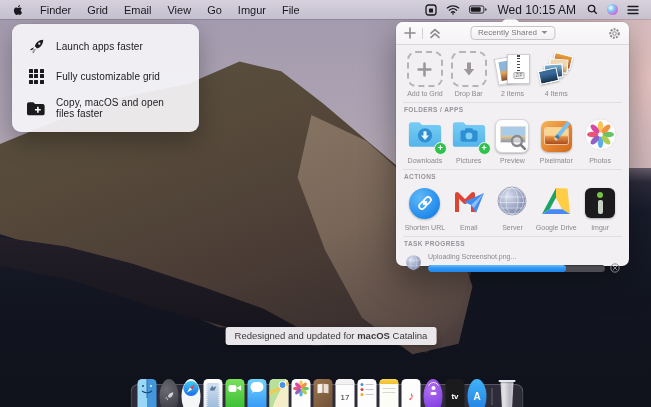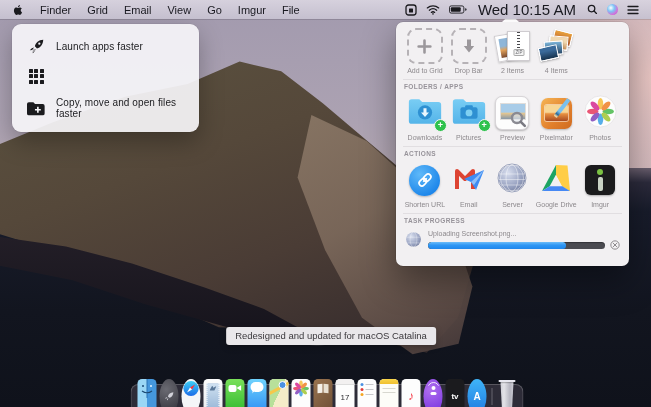--- a/index.html
+++ b/index.html
@@ -26,21 +26,21 @@
     background:radial-gradient(rgba(245,245,250,.9),rgba(245,245,250,0) 70%);}
 
   
   .menubar{left:0;top:0;right:0;height:19px;display:flex;align-items:center;
     background:linear-gradient(rgba(216,211,223,.96),rgba(198,193,208,.96));
     box-shadow:0 .5px 0 rgba(0,0,0,.25);padding:0 12px;font-size:11px;color:#191920;z-index:5;}
   .apple-logo{width:13px;height:15px;margin-right:15px;display:flex;align-items:center;}
   .menu-item{margin-right:16px;}
   .menu-item.app{font-weight:normal;}
   .mb-right{margin-left:auto;display:flex;align-items:center;gap:9px;}
-  .clock{font-size:15px;margin:14px 2px;}
+  .clock{font-size:12px;margin:14px 2px;}
   .mb-ic{display:flex;align-items:center;}
 
   
   .features{left:12px;top:24px;width:187px;border-radius:9px;z-index:4;
     background:rgba(246,245,248,.92);box-shadow:0 10px 24px rgba(0,0,0,.28),0 0 0 .5px rgba(0,0,0,.08);
     padding:7px 0;}
   .feature-row{display:flex;align-items:center;gap:11px;padding:6px 15px;}
   .f-icon{width:18px;height:18px;flex:none;display:flex;align-items:center;justify-content:center;}
   .f-label{font-size:10px;color:#1b1b1e;letter-spacing:.1px;}
   .grid-glyph{display:grid;grid-template-columns:repeat(3,4px);grid-auto-rows:4px;gap:1.5px;}
@@ -102,21 +102,21 @@
   .bar-line{display:flex;align-items:center;gap:5px;}
   .bar{flex:1;height:7px;border-radius:4px;background:#4b4b51;position:relative;overflow:hidden;
     box-shadow:inset 0 1px 1px rgba(0,0,0,.3);}
   .fill{position:absolute;left:0;top:0;bottom:0;border-radius:4px;
     background:linear-gradient(#6cbcf9 0%,#2e97f5 45%,#1f86ec 100%);}
 
   
   .caption{left:331px;top:327px;transform:translateX(-50%);background:#e9e7ea;border-radius:3px;
     padding:3px 9px 4px;font-size:9.5px;color:#3a383c;white-space:nowrap;z-index:3;
     box-shadow:0 2px 6px rgba(0,0,0,.3);}
-  .caption b{font-weight:normal;}
+  .caption b{font-weight:bold;}
 
   
   .dock{left:327px;bottom:0;transform:translateX(-50%);height:23px;display:flex;align-items:center;gap:3px;
     background:rgba(56,54,66,.74);border:1px solid rgba(255,255,255,.2);border-bottom:none;
     border-radius:8px 8px 0 0;padding:2px 6px 2px;box-sizing:border-box;z-index:5;}
   .di{width:19px;height:35px;border-radius:4.5px;position:relative;flex:none;overflow:hidden;}
   .di.round{border-radius:50%;}
   .dock-sep{width:1px;height:17px;background:rgba(255,255,255,.28);margin:0 2px;flex:none;}
   .run-dot{position:absolute;left:9px;bottom:0px;width:2.5px;height:2.5px;border-radius:50%;background:#1d1d22;}
   .glyph{position:absolute;inset:0;display:flex;align-items:center;justify-content:center;
@@ -206,35 +206,59 @@
             <i></i>
             <i></i>
             <i></i>
             <i></i>
             <i></i>
             <i></i>
             <i></i>
             <i></i>
           </span>
       </span>
+      <span class="f-label">Fully customizable grid</span>
     </div>
     <div class="feature-row">
       <span class="f-icon">
         <svg width="18" height="15" viewBox="0 0 24 19">
             <path fill="#1b1b1e" d="M2.5 1h6l2.2 2.5H21a2.5 2.5 0 0 1 2.5 2.5v10A2.5 2.5 0 0 1 21 18.5H2.5A2.5 2.5 0 0 1 0 16V3.5A2.5 2.5 0 0 1 2.5 1z"></path>
             <path fill="#f6f5f8" d="M10.6 10h2.8V7.2h2.2V10h2.8v2.2h-2.8V15h-2.2v-2.8h-2.8z"></path>
           </svg>
       </span>
-      <span class="f-label">Copy, move and open files faster</span>
+      <span class="f-label">Copy, macOS and open files faster</span>
     </div>
   </div>
 
   <div class="abs dz">
     <div class="abs dz-arrow"></div>
 
+    <div class="dz-toolbar">
+      <button class="tb-btn">
+        <svg width="12" height="12" viewBox="0 0 12 12" stroke="#8d898d" stroke-width="1.6" stroke-linecap="round">
+            <path d="M6 1v10M1 6h10"></path>
+          </svg>
+      </button>
+      <span class="tb-sep"></span>
+      <button class="tb-btn">
+        <svg width="12" height="11" viewBox="0 0 12 11" fill="none" stroke="#8d898d" stroke-width="1.6" stroke-linecap="round" stroke-linejoin="round">
+            <path d="M2 5.2 6 1.6l4 3.6M2 9.4 6 5.8l4 3.6"></path>
+          </svg>
+      </button>
+      <button class="pill">
+        <span>Recently Shared</span>
+        <span class="caret"></span>
+      </button>
+      <button class="tb-btn gear">
+        <svg width="13" height="13" viewBox="0 0 16 16">
+            <circle cx="8" cy="8" r="5.2" fill="none" stroke="#8d898d" stroke-width="2.6" stroke-dasharray="2.3 1.5"></circle>
+            <circle cx="8" cy="8" r="2.2" fill="#f5f3f5" stroke="#8d898d" stroke-width="1.2"></circle>
+          </svg>
+      </button>
+    </div>
 
     <div class="dz-grid">
       <div class="cell">
         <span class="art">
             <span class="dashed">
           <svg width="15" height="15" viewBox="0 0 14 14" stroke="#9b979b" stroke-width="2.4" stroke-linecap="round">
                 <path d="M7 1.5v11M1.5 7h11"></path>
               </svg>
         </span>
           </span>

